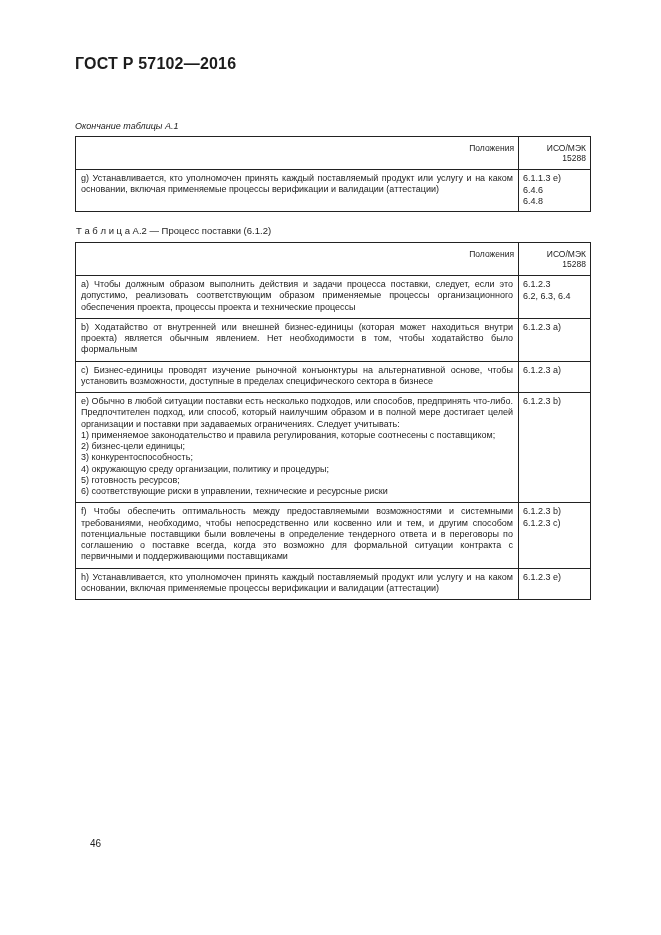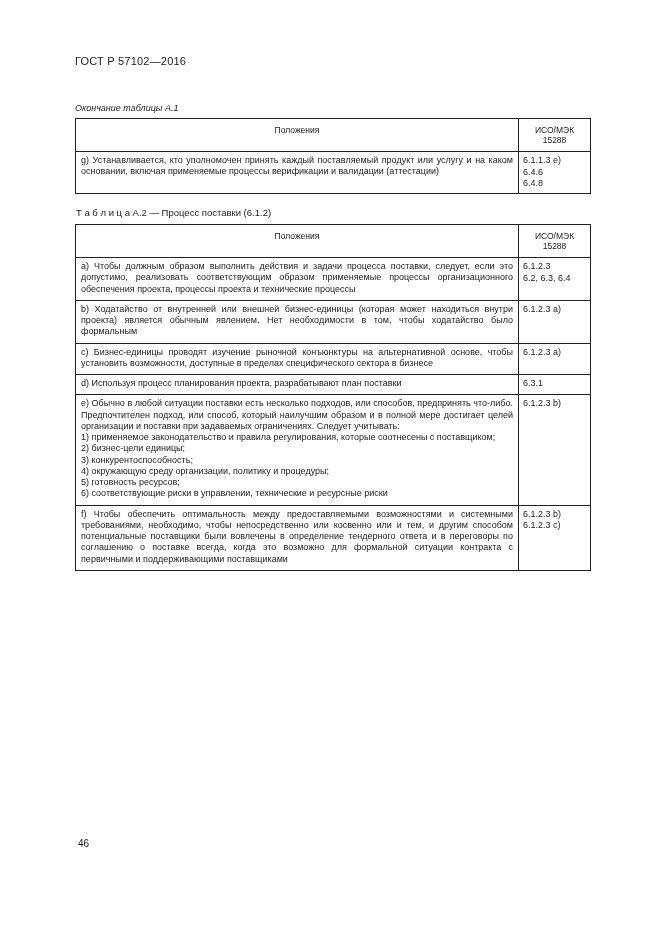--- a/index.html
+++ b/index.html
@@ -12,44 +12,44 @@
     color: #1c1c1c;
     overflow: hidden;
   }
   .page {
     position: absolute;
     top: 0; left: 0;
     width: 661px; height: 935px;
     padding: 55px 70px 0 75px;
   }
   .doc-header {
-    font-weight: normal;
-    font-size: 11px;
+    font-weight: bold;
+    font-size: 16px;
     letter-spacing: 0.2px;
-    margin-bottom: 36px;
+    margin-bottom: 48px;
   }
   .caption-italic {
     font-style: italic;
     font-size: 9px;
     margin-bottom: 5px;
   }
   table.gost-table {
     width: 100%;
     border-collapse: collapse;
     table-layout: fixed;
   }
   table.gost-table th,
   table.gost-table td {
     border: 1px solid #222;
     vertical-align: top;
   }
   table.gost-table th {
     font-weight: normal;
     font-size: 8.5px;
-    text-align: center;
+    text-align: right;
     padding: 6px 4px;
   }
   td.cell-text {
     font-size: 9px;
     line-height: 1.25;
     text-align: justify;
     padding: 3px 5px 5px 5px;
     white-space: pre-line;
   }
   td.cell-ref {
@@ -59,21 +59,21 @@
     white-space: pre-line;
   }
   col.col-provisions { width: auto; }
   col.col-iso { width: 72px; }
   .a2-caption {
     font-size: 9.5px;
     margin: 13px 0 6px 1px;
   }
   .page-number {
     position: absolute;
-    left: 78px;
+    left: 90px;
     top: 838px;
     font-size: 10px;
   }
 </style>
 </head>
 <body>
 
 <div class="page">
 
   <div class="doc-header">ГОСТ Р 57102—2016</div>
@@ -122,36 +122,36 @@
         </tr>
         <tr>
           <td class="cell-text">b) Ходатайство  от  внутренней или внешней бизнес-единицы (которая может находиться внутри проекта) является обычным явлением. Нет  необходимости в том, чтобы ходатайство было формальным</td>
           <td class="cell-ref">6.1.2.3 а)</td>
         </tr>
         <tr>
           <td class="cell-text">с) Бизнес-единицы проводят изучение рыночной конъюнктуры на альтернативной основе, чтобы установить возможности, доступные в пределах специфического сектора в бизнесе</td>
           <td class="cell-ref">6.1.2.3 а)</td>
         </tr>
         <tr>
-          <td class="cell-text">d) Используя процесс планирования проекта, разрабатывают план поставки</td>
-          <td class="cell-ref">6.3.1</td>
-        </tr>
-        <tr>
           <td class="cell-text">е) Обычно в любой ситуации поставки есть несколько подходов, или способов, предпринять что-либо. Предпочтителен подход, или способ, который наилучшим образом и в полной мере достигает целей организации и поставки при задаваемых ограничениях. Следует учитывать:
 1) применяемое законодательство и правила регулирования, которые соотнесены с поставщиком;
 2) бизнес-цели единицы;
 3) конкурентоспособность;
 4) окружающую среду организации, политику и процедуры;
 5) готовность ресурсов;
 6) соответствующие риски в управлении, технические и ресурсные риски</td>
           <td class="cell-ref">6.1.2.3 b)</td>
         </tr>
         <tr>
           <td class="cell-text">f) Чтобы обеспечить оптимальность между предоставляемыми возможностями и системными требованиями,  необходимо, чтобы непосредственно или косвенно или и тем, и другим способом потенциальные поставщики были вовлечены в определение тендерного ответа и в переговоры по соглашению о поставке всегда, когда это возможно для формальной ситуации контракта с первичными и  поддерживающими поставщиками</td>
           <td class="cell-ref">6.1.2.3 b)
 6.1.2.3 c)</td>
         </tr>
+        <tr>
+          <td class="cell-text">h) Устанавливается, кто уполномочен принять каждый поставляемый продукт или услугу и на каком основании, включая применяемые процессы  верификации и валидации (аттестации)</td>
+          <td class="cell-ref">6.1.2.3 е)</td>
+        </tr>
       </tbody>
   </table>
 
   <div class="page-number">46</div>
 
 </div>
 
 </body></html>

